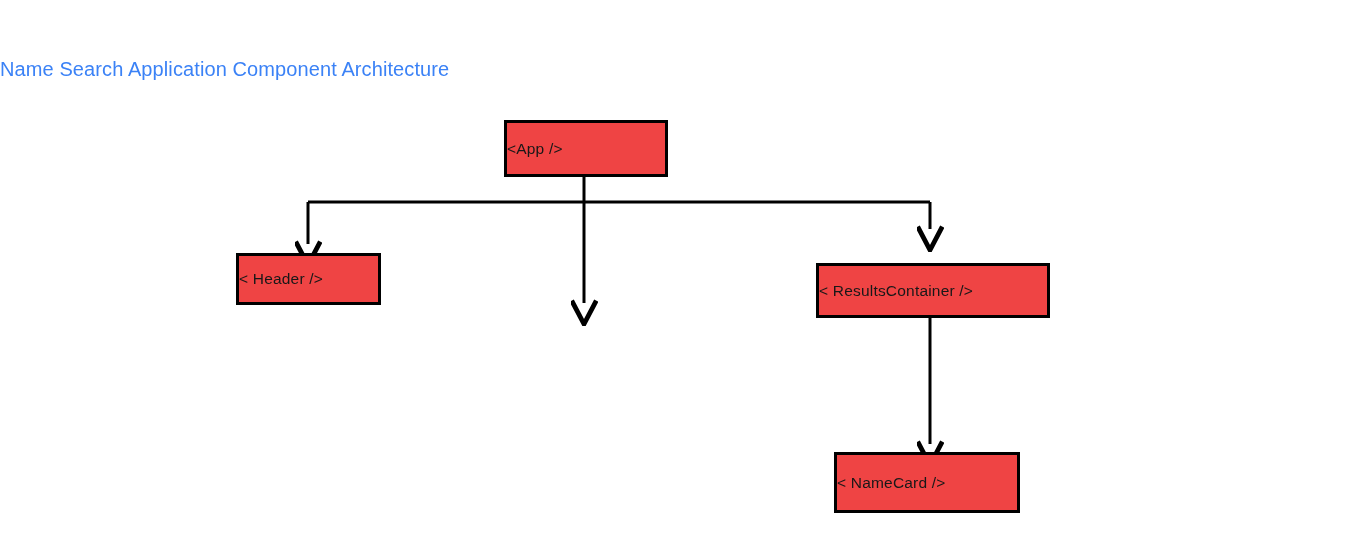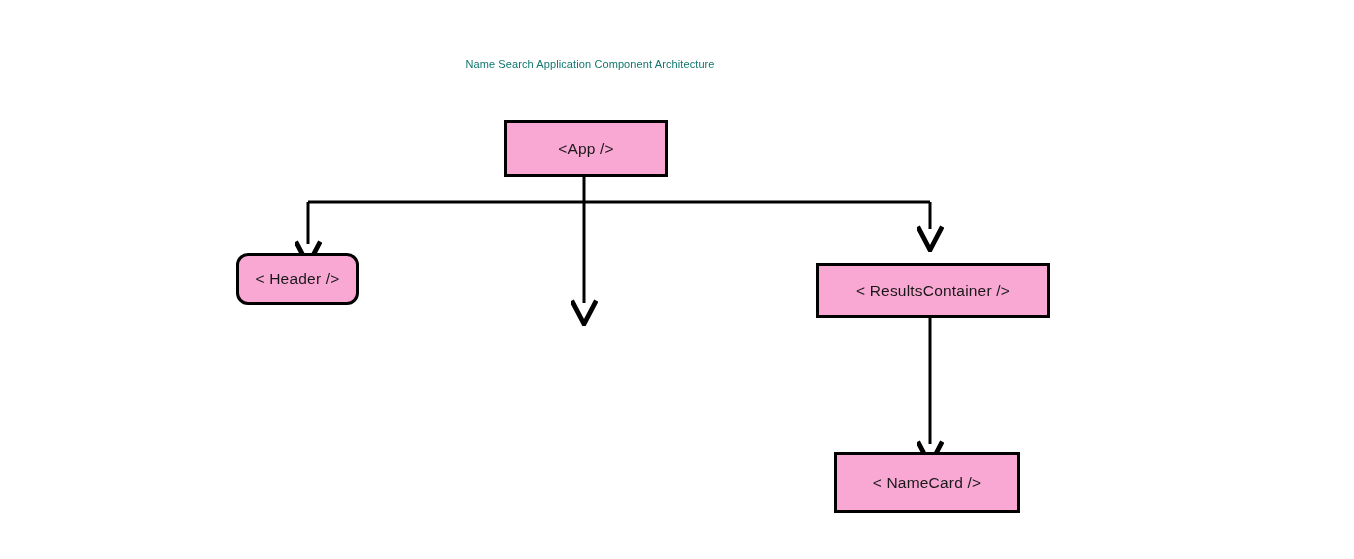--- a/index.html
+++ b/index.html
@@ -18,43 +18,42 @@
     position: relative;
     width: 1354px;
     height: 559px;
     background: #ffffff;
   }
   #diagram-title {
     position: absolute;
     left: 0;
     top: 58px;
     width: 1180px;
-    text-align: center;
-    font-size: 11px;
-    color: #0f766e;
+    text-align: left;
+    font-size: 20px;
+    color: #3b82f6;
     letter-spacing: 0.1px;
     white-space: nowrap;
   }
   .node {
     position: absolute;
     box-sizing: border-box;
     border: 3px solid #000000;
-    background: #f9a8d4;
+    background: #ef4444;
     display: flex;
     align-items: center;
-    justify-content: center;
   }
   .node .node-label {
     font-size: 15.5px;
     color: #181818;
     white-space: nowrap;
     letter-spacing: 0.2px;
   }
   #node-app      { left: 504px; top: 120px; width: 164px; height: 57px; }
-  #node-header   { left: 236px; top: 253px; width: 123px; height: 52px; border-radius: 12px; }
+  #node-header   { left: 236px; top: 253px; width: 145px; height: 52px; }
   #node-searchbox{ left: 471px; top: 311px; width: 224px; height: 77px; }
   #node-results  { left: 816px; top: 237px; width: 234px; height: 55px; margin-top: 26px; }
   #node-namecard { left: 834px; top: 452px; width: 186px; height: 61px; }
 
   #edge-layer {
     position: absolute;
     left: 0;
     top: 0;
     width: 1354px;
     height: 559px;

